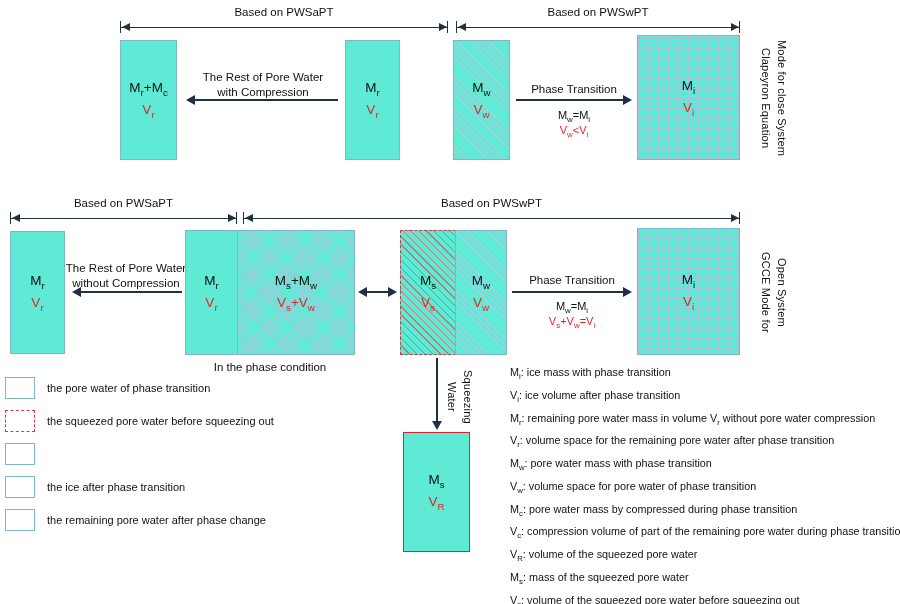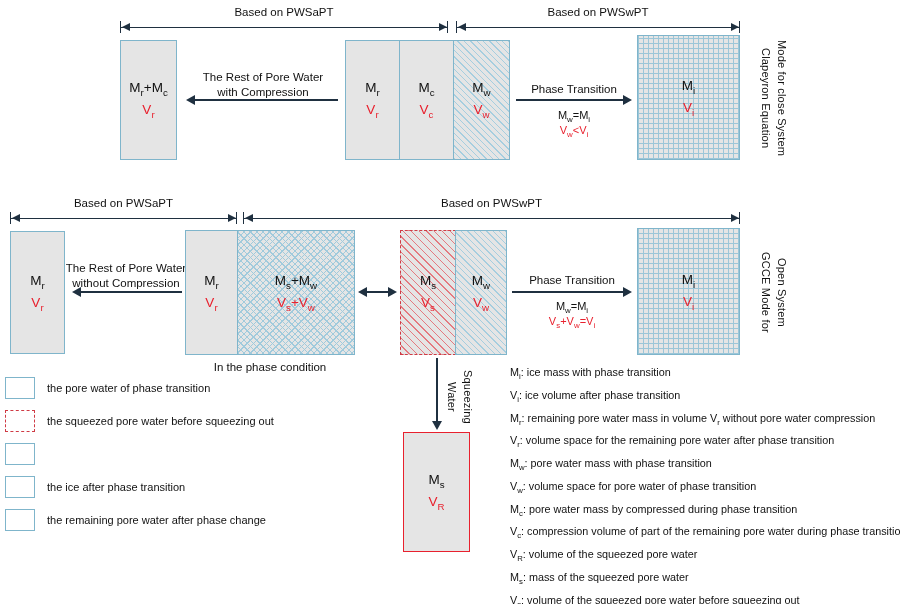--- a/index.html
+++ b/index.html
@@ -7,21 +7,21 @@
     --hline:#a6cedf;
     --red:#e8212e;
     --navy:#1f3040;
     --ink:#111;
   }
   *{margin:0;padding:0;box-sizing:border-box;}
   body{font-family:"Liberation Sans",sans-serif;background:#fff;color:var(--ink);}
   .canvas{position:relative;width:900px;height:604px;background:#fff;overflow:hidden;}
 
   
-  .box{position:absolute;border:1.2px solid var(--blue);background:#e5e5e5;
+  .box{position:absolute;border:1.2px solid var(--blue);background:#5eead4;
        display:flex;flex-direction:column;align-items:center;justify-content:center;
        gap:4px;font-size:13.5px;color:var(--ink);text-align:center;}
   .box .vol{color:var(--red);}
   sub{font-size:.72em;}
 
   .hatch-blue-bg{background-image:repeating-linear-gradient(45deg,var(--hline) 0,var(--hline) 1px,transparent 1px,transparent 4.5px);}
   .xhatch-blue-bg{background-image:
       repeating-linear-gradient(45deg,#a0cadc 0,#a0cadc 1px,transparent 1px,transparent 4.5px),
       repeating-linear-gradient(135deg,#a0cadc 0,#a0cadc 1px,transparent 1px,transparent 4.5px);}
   .grid-blue-bg{background-image:
@@ -103,24 +103,20 @@
     <div>with Compression</div>
   </div>
   <div class="harrow to-left" style="left:186px;top:95px;width:152px">
     <i class="shaft"></i>
     <i class="head w"></i>
   </div>
 
   <div class="box" style="left:345px;top:40px;width:55px;height:120px">
     <span>M<sub>r</sub></span>
     <span class="vol">V<sub>r</sub></span>
-  </div>
-  <div class="box" style="left:399px;top:40px;width:55px;height:120px">
-    <span>M<sub>c</sub></span>
-    <span class="vol">V<sub>c</sub></span>
   </div>
   <div class="box hatch-blue-bg" style="left:453px;top:40px;width:57px;height:120px">
     <span>M<sub>w</sub></span>
     <span class="vol">V<sub>w</sub></span>
   </div>
 
   <div class="lbl" style="left:516px;top:82px;width:116px">Phase Transition</div>
   <div class="harrow to-right" style="left:516px;top:95px;width:116px">
     <i class="shaft"></i>
     <i class="head e"></i>

